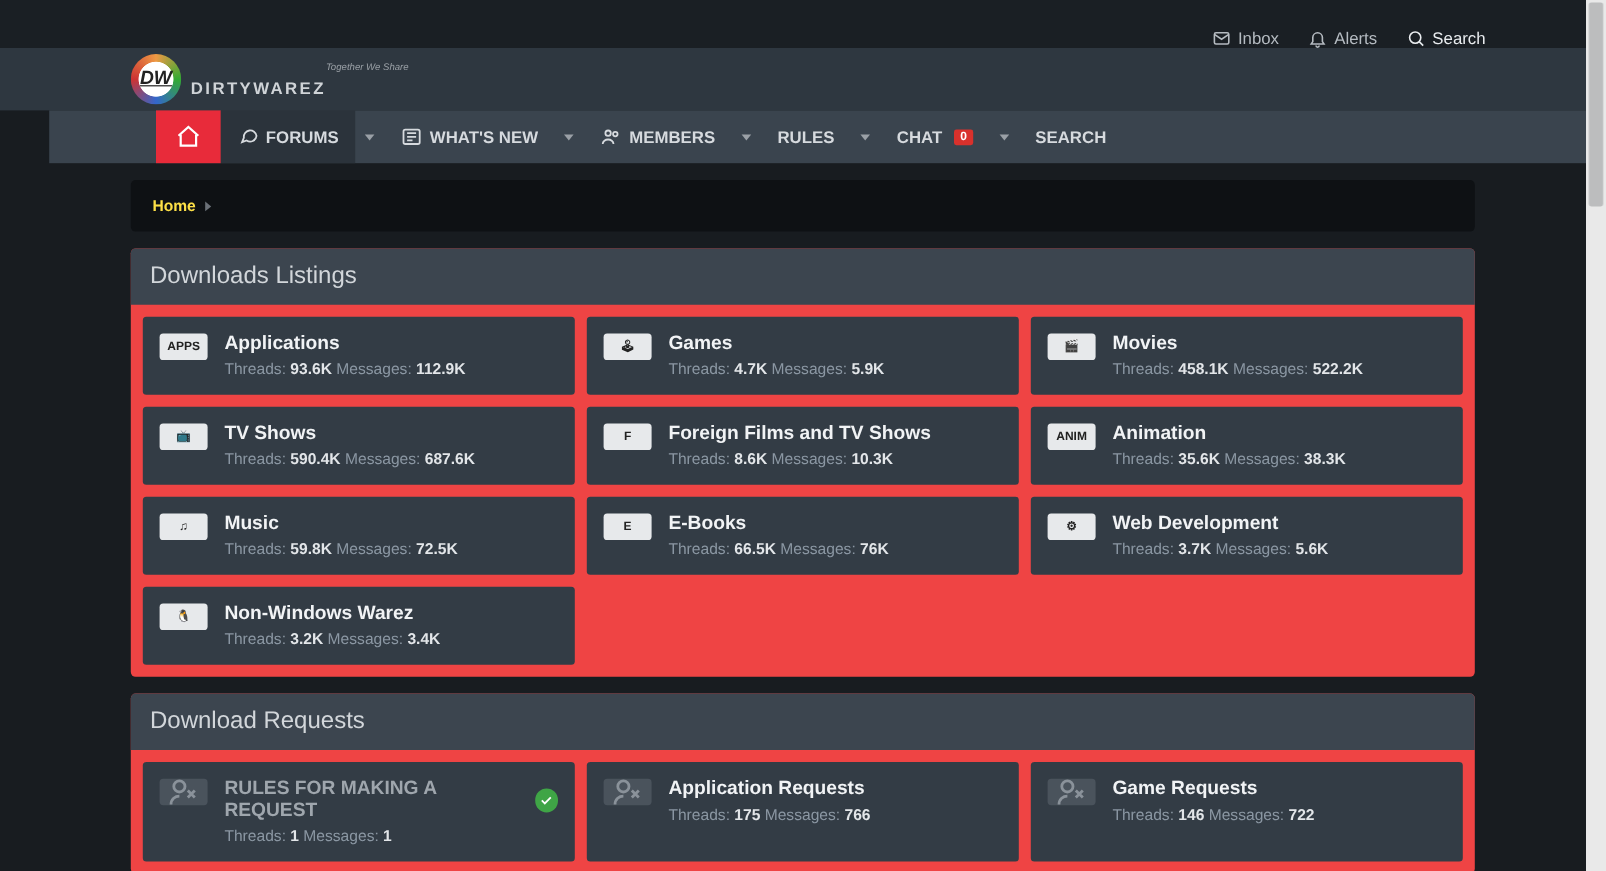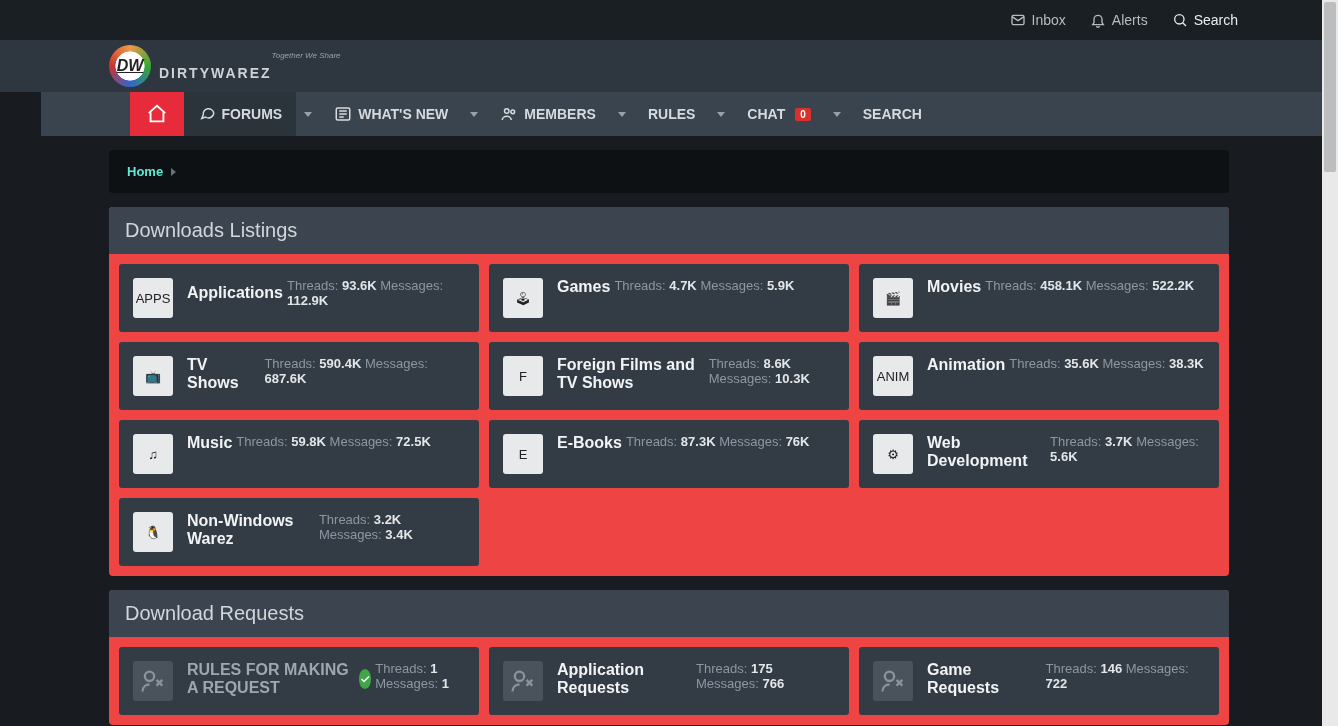--- a/index.html
+++ b/index.html
@@ -8,21 +8,21 @@
   font-family: Arial, Helvetica, sans-serif;
   color: #cbd0d5;
   font-size: 13px;
   overflow-x: hidden;
 }
 .topbar {
   background: #1a1f24;
   height: 40px;
   display: flex;
   justify-content: flex-end;
-  align-items: center;
+  align-items: flex-end;
   padding-right: 100px;
   gap: 24px;
 }
 .topbar-item {
   display: flex;
   align-items: center;
   gap: 6px;
   color: #b5bbc1;
   cursor: pointer;
   font-size: 14px;
@@ -80,21 +80,21 @@
 .chat-badge {
   background: #d9312c; color: #fff; font-size: 10px;
   padding: 1px 5px; border-radius: 2px; margin-left: 4px;
 }
 .main { padding-top: 14px; }
 .breadcrumb {
   background: #0e1114;
   border-radius: 4px;
   padding: 14px 18px;
   display: flex; align-items: center; gap: 8px;
-  color: #5eead4; font-weight: 700; font-size: 13px;
+  color: #fde047; font-weight: 700; font-size: 13px;
   margin-bottom: 14px;
 }
 .breadcrumb .chev-r {
   width: 0; height: 0;
   border-top: 4px solid transparent;
   border-bottom: 4px solid transparent;
   border-left: 5px solid #6b7178;
 }
 .section {
   background: #ef4444;
@@ -116,29 +116,29 @@
 }
 .card {
   background: #333c45;
   border-radius: 3px;
   padding: 14px 14px;
   display: flex;
   gap: 14px;
   align-items: flex-start;
 }
 .card-icon {
-  width: 40px; height: 40px;
+  width: 40px; height: 22px;
   background: #e7e9eb;
   border-radius: 3px;
   flex-shrink: 0;
   display: flex; align-items: center; justify-content: center;
-  font-size: 13px; font-weight: 400; color: #222;
+  font-size: 10px; font-weight: 700; color: #222;
 }
 .card-icon.dark { background: #4a535c; color: #cfd3d7; }
-.card-body { flex: 1; display: flex; gap: 4px; }
+.card-body { flex: 1; display: flex; flex-direction: column; gap: 4px; }
 .card-row1 { display: flex; align-items: center; gap: 8px; }
 .card-title {
   font-size: 16px; font-weight: 800; color: #f1f3f5;
 }
 .card-title.muted { color: #9fa6ad; }
 .check-badge {
   width: 20px; height: 20px; border-radius: 50%;
   background: #3fa546; display: flex; align-items: center; justify-content: center;
 }
 .check-badge svg { width: 12px; height: 12px; stroke: #fff; stroke-width: 3; fill: none; }
@@ -322,21 +322,21 @@
             </div>
             <div class="stats"><span class="lbl">Threads: </span><span class="val">59.8K</span> <span class="lbl">Messages: </span><span class="val">72.5K</span></div>
           </div>
         </div>
         <div class="card">
           <div class="card-icon">E</div>
           <div class="card-body">
             <div class="card-row1">
               <div class="card-title">E-Books</div>
             </div>
-            <div class="stats"><span class="lbl">Threads: </span><span class="val">87.3K</span> <span class="lbl">Messages: </span><span class="val">76K</span></div>
+            <div class="stats"><span class="lbl">Threads: </span><span class="val">66.5K</span> <span class="lbl">Messages: </span><span class="val">76K</span></div>
           </div>
         </div>
         <div class="card">
           <div class="card-icon">⚙</div>
           <div class="card-body">
             <div class="card-row1">
               <div class="card-title">Web Development</div>
             </div>
             <div class="stats"><span class="lbl">Threads: </span><span class="val">3.7K</span> <span class="lbl">Messages: </span><span class="val">5.6K</span></div>
           </div>

